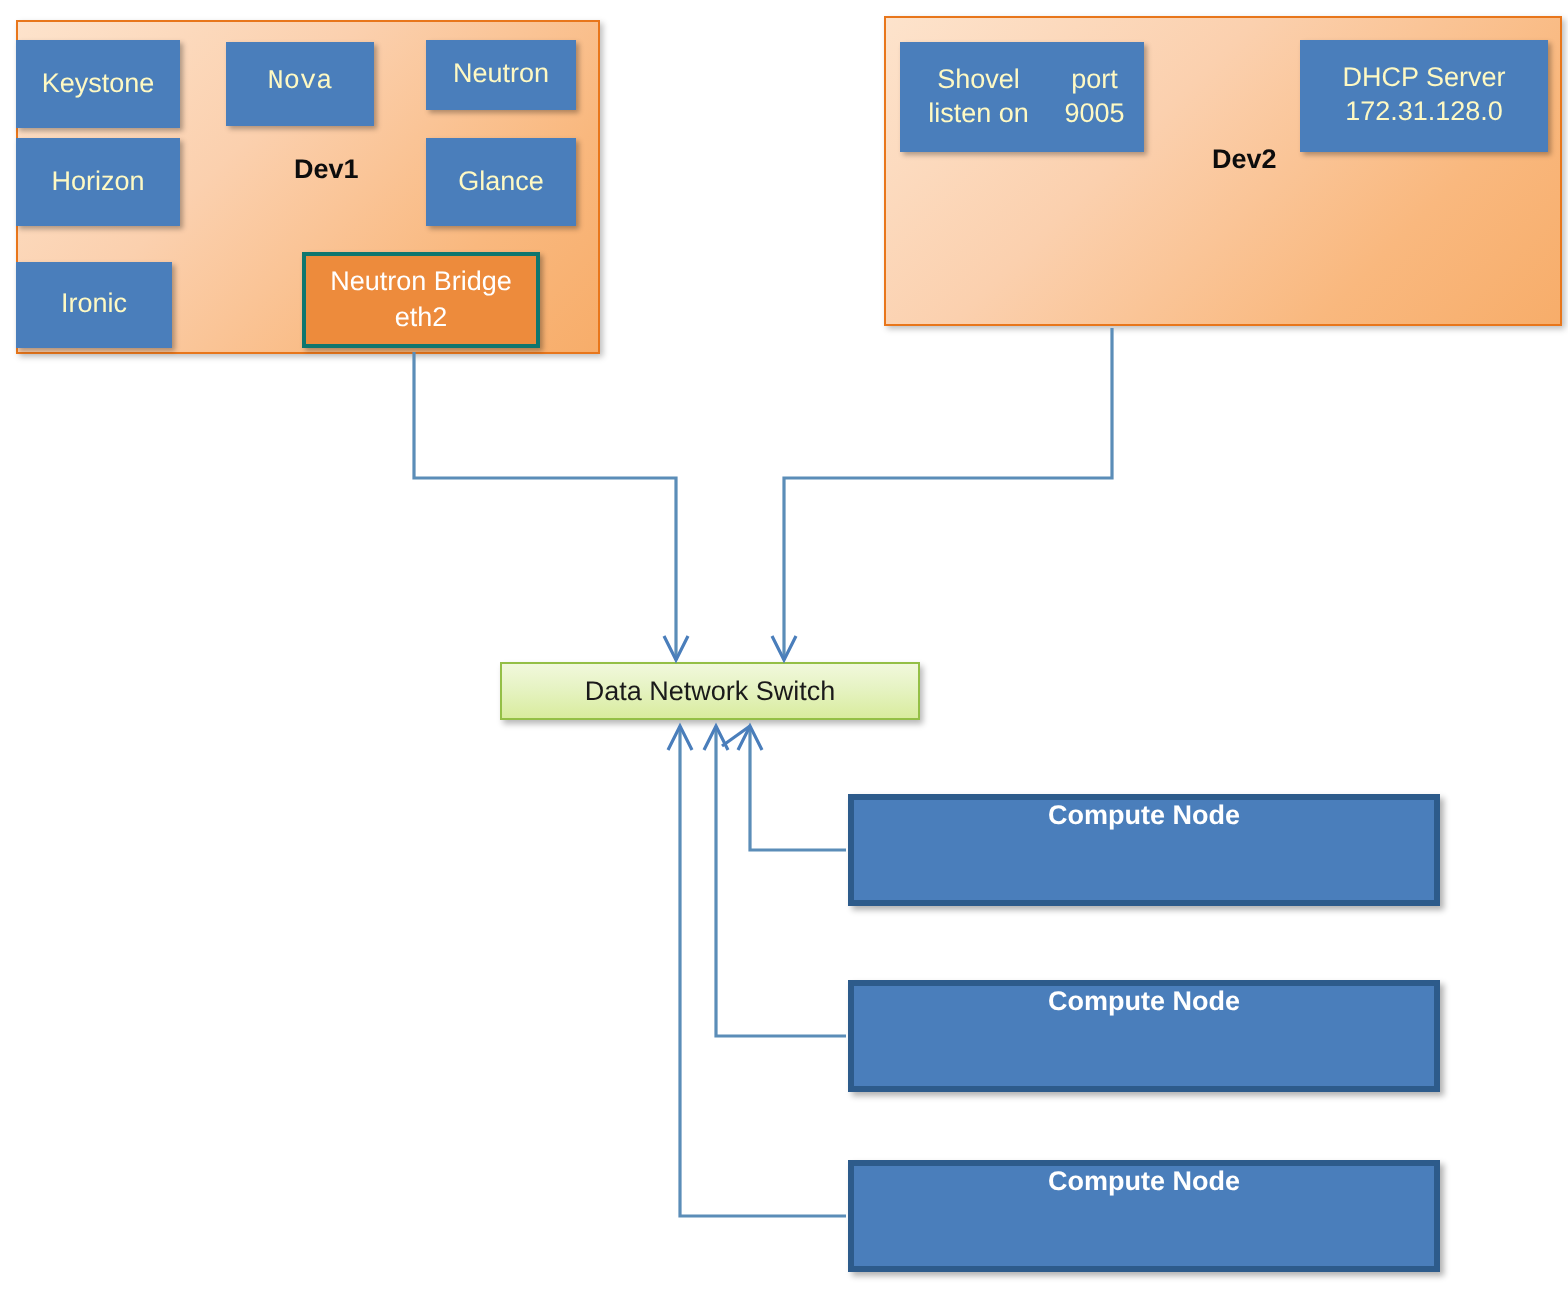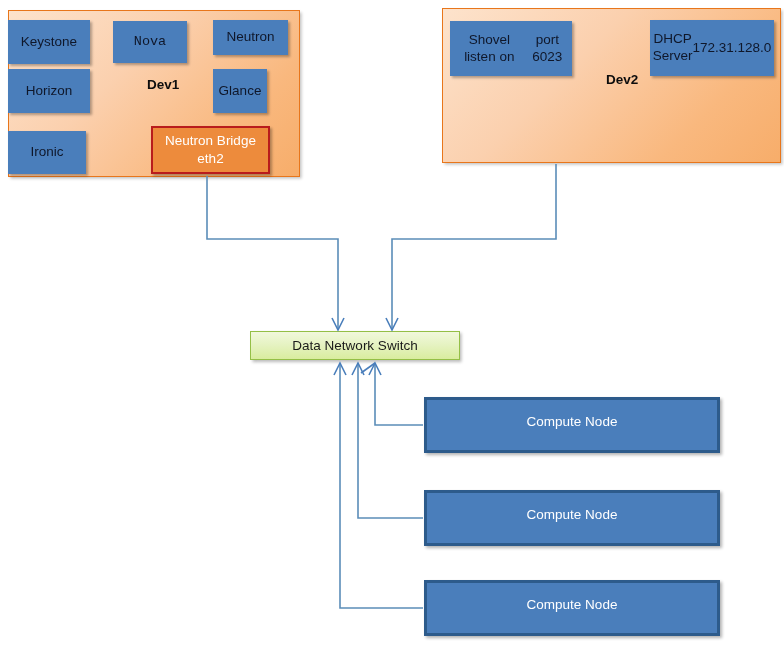--- a/index.html
+++ b/index.html
@@ -39,31 +39,31 @@
     position: absolute;
     background: #4a7ebb;
     border: 2px solid #2b5а8a;
     border-color: #2d5b8b;
     box-sizing: border-box;
     box-shadow: 1.5px 1.5px 2.5px rgba(0,0,0,0.3);
     display: flex;
     align-items: center;
     justify-content: center;
     text-align: center;
-    color: #0f172a;
+    color: #fef9c3;
     font-size: 13.5px;
     line-height: 1.25;
     padding: 0 3px;
   }
 
   
   .nic-box {
     position: absolute;
     background: #ed8b3c;
-    border: 2px solid #b91c1c;
+    border: 2px solid #0f766e;
     box-sizing: border-box;
     box-shadow: 1.5px 1.5px 2.5px rgba(0,0,0,0.3);
     display: flex;
     align-items: center;
     justify-content: center;
     text-align: center;
     color: #ffffff;
     font-size: 13.5px;
     line-height: 1.3;
     padding: 0 3px;
@@ -88,22 +88,21 @@
     position: absolute;
     background: #4a7ebb;
     border: 3px solid #2d5b8b;
     box-sizing: border-box;
     box-shadow: 2px 2px 3px rgba(0,0,0,0.3);
     display: flex;
     align-items: flex-start;
     justify-content: center;
     color: #ffffff;
     font-size: 13.5px;
-    font-weight: normal;
-    padding-top: 14px;
+    font-weight: bold;
   }
 
   
   #wires {
     position: absolute;
     left: 0;
     top: 0;
     width: 784px;
     height: 645px;
     pointer-events: none;
@@ -129,39 +128,39 @@
   <div class="host-title" style="left:134px; top:77px;">Dev1</div>
 
   <div class="svc-box" style="left:8px; top:20px; width:82px; height:44px;">Keystone</div>
 
   <div class="svc-box" style="left:113px; top:21px; width:74px; height:42px;font-family:Liberation Mono, monospace;">Nova</div>
 
   <div class="svc-box" style="left:213px; top:20px; width:75px; height:35px;">Neutron</div>
 
   <div class="svc-box" style="left:8px; top:69px; width:82px; height:44px;">Horizon</div>
 
-  <div class="svc-box" style="left:213px; top:69px; width:54px; height:44px;">Glance</div>
+  <div class="svc-box" style="left:213px; top:69px; width:75px; height:44px;">Glance</div>
 
   <div class="svc-box" style="left:8px; top:131px; width:78px; height:43px;">Ironic</div>
 
   <div class="nic-box" style="left:151px; top:126px; width:119px; height:48px; flex-direction:column;">
     <span>Neutron Bridge</span>
     <span>eth2</span>
   </div>
 
   <div class="host-panel" style="left:442px; top:8px; width:339px; height:155px;"></div>
 
   <div class="host-title" style="left:593px; top:72px;">Dev2</div>
 
   <div class="svc-box" style="left:450px; top:21px; width:122px; height:55px; ">
     <span>Shovel listen on</span>
-    <span>port 6023</span>
+    <span>port 9005</span>
   </div>
 
-  <div class="svc-box" style="left:650px; top:20px; width:124px; height:56px; flex-direction:row;">
+  <div class="svc-box" style="left:650px; top:20px; width:124px; height:56px; flex-direction:column;">
     <span>DHCP Server</span>
     <span>172.31.128.0</span>
   </div>
 
 
 
   <div class="switch-box" style="left:250px; top:331px; width:210px; height:29px;">Data Network Switch</div>
 
   <div class="compute-node" style="left:424px; top:397px; width:296px; height:56px;">Compute Node</div>
 

